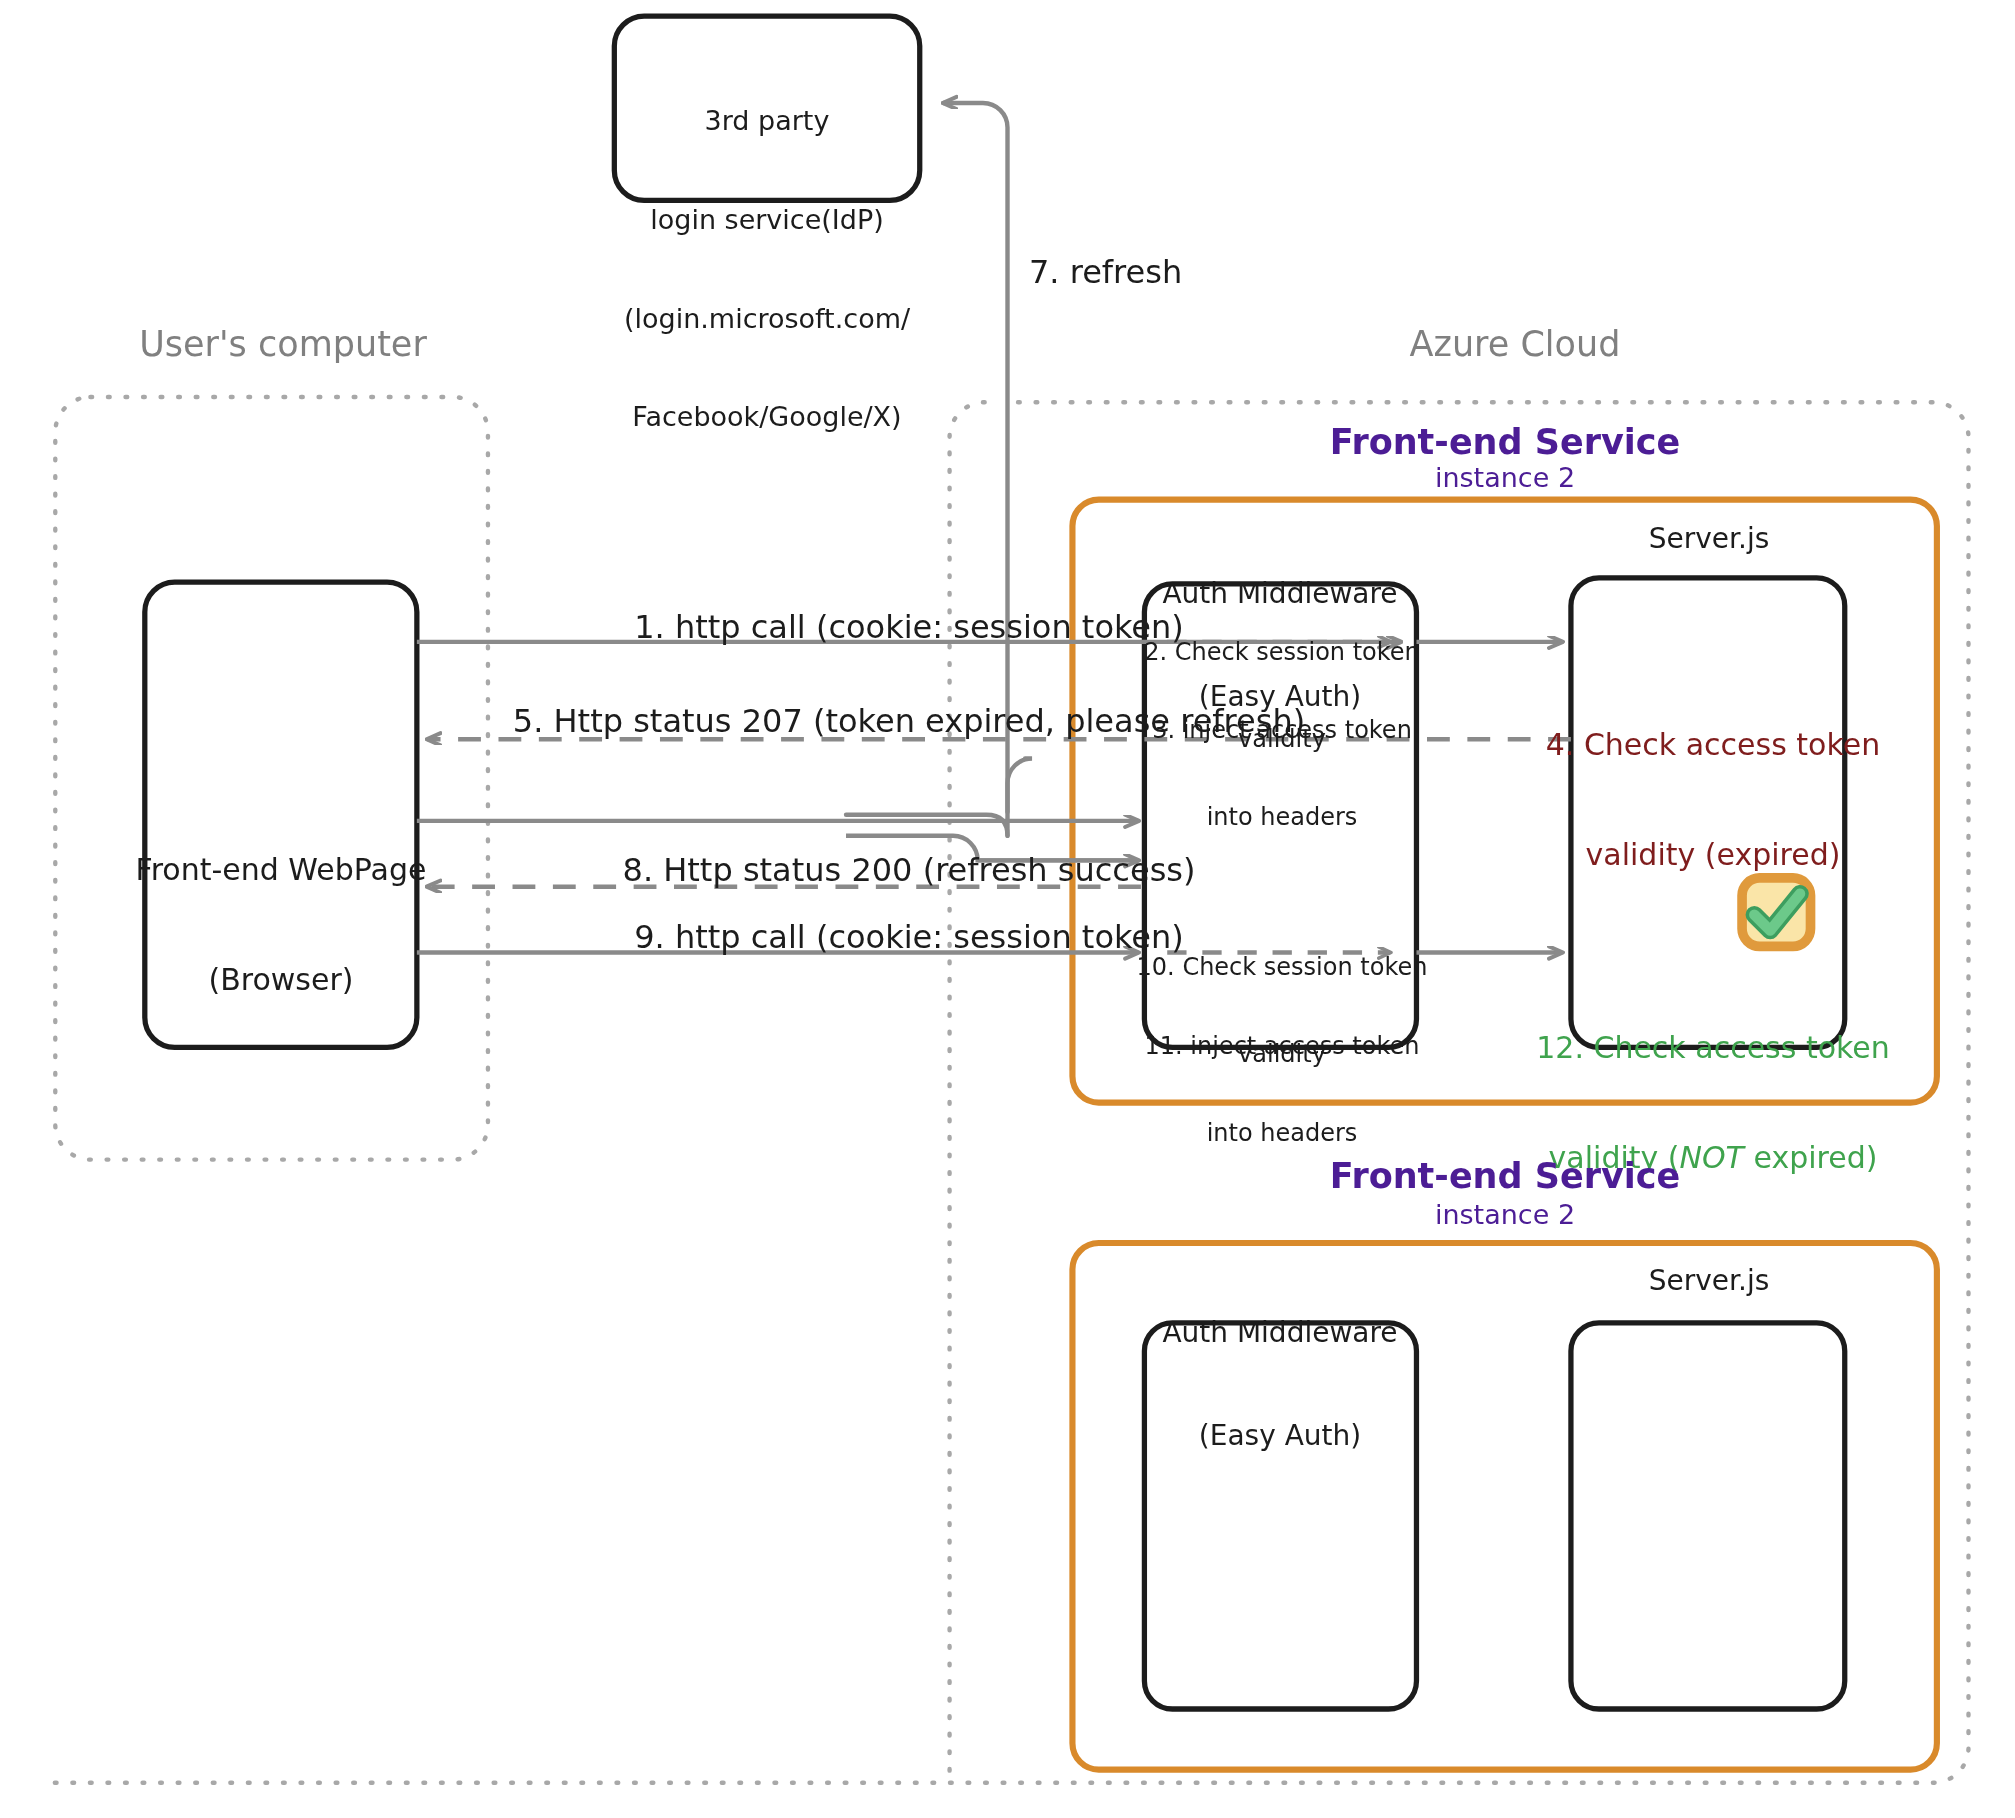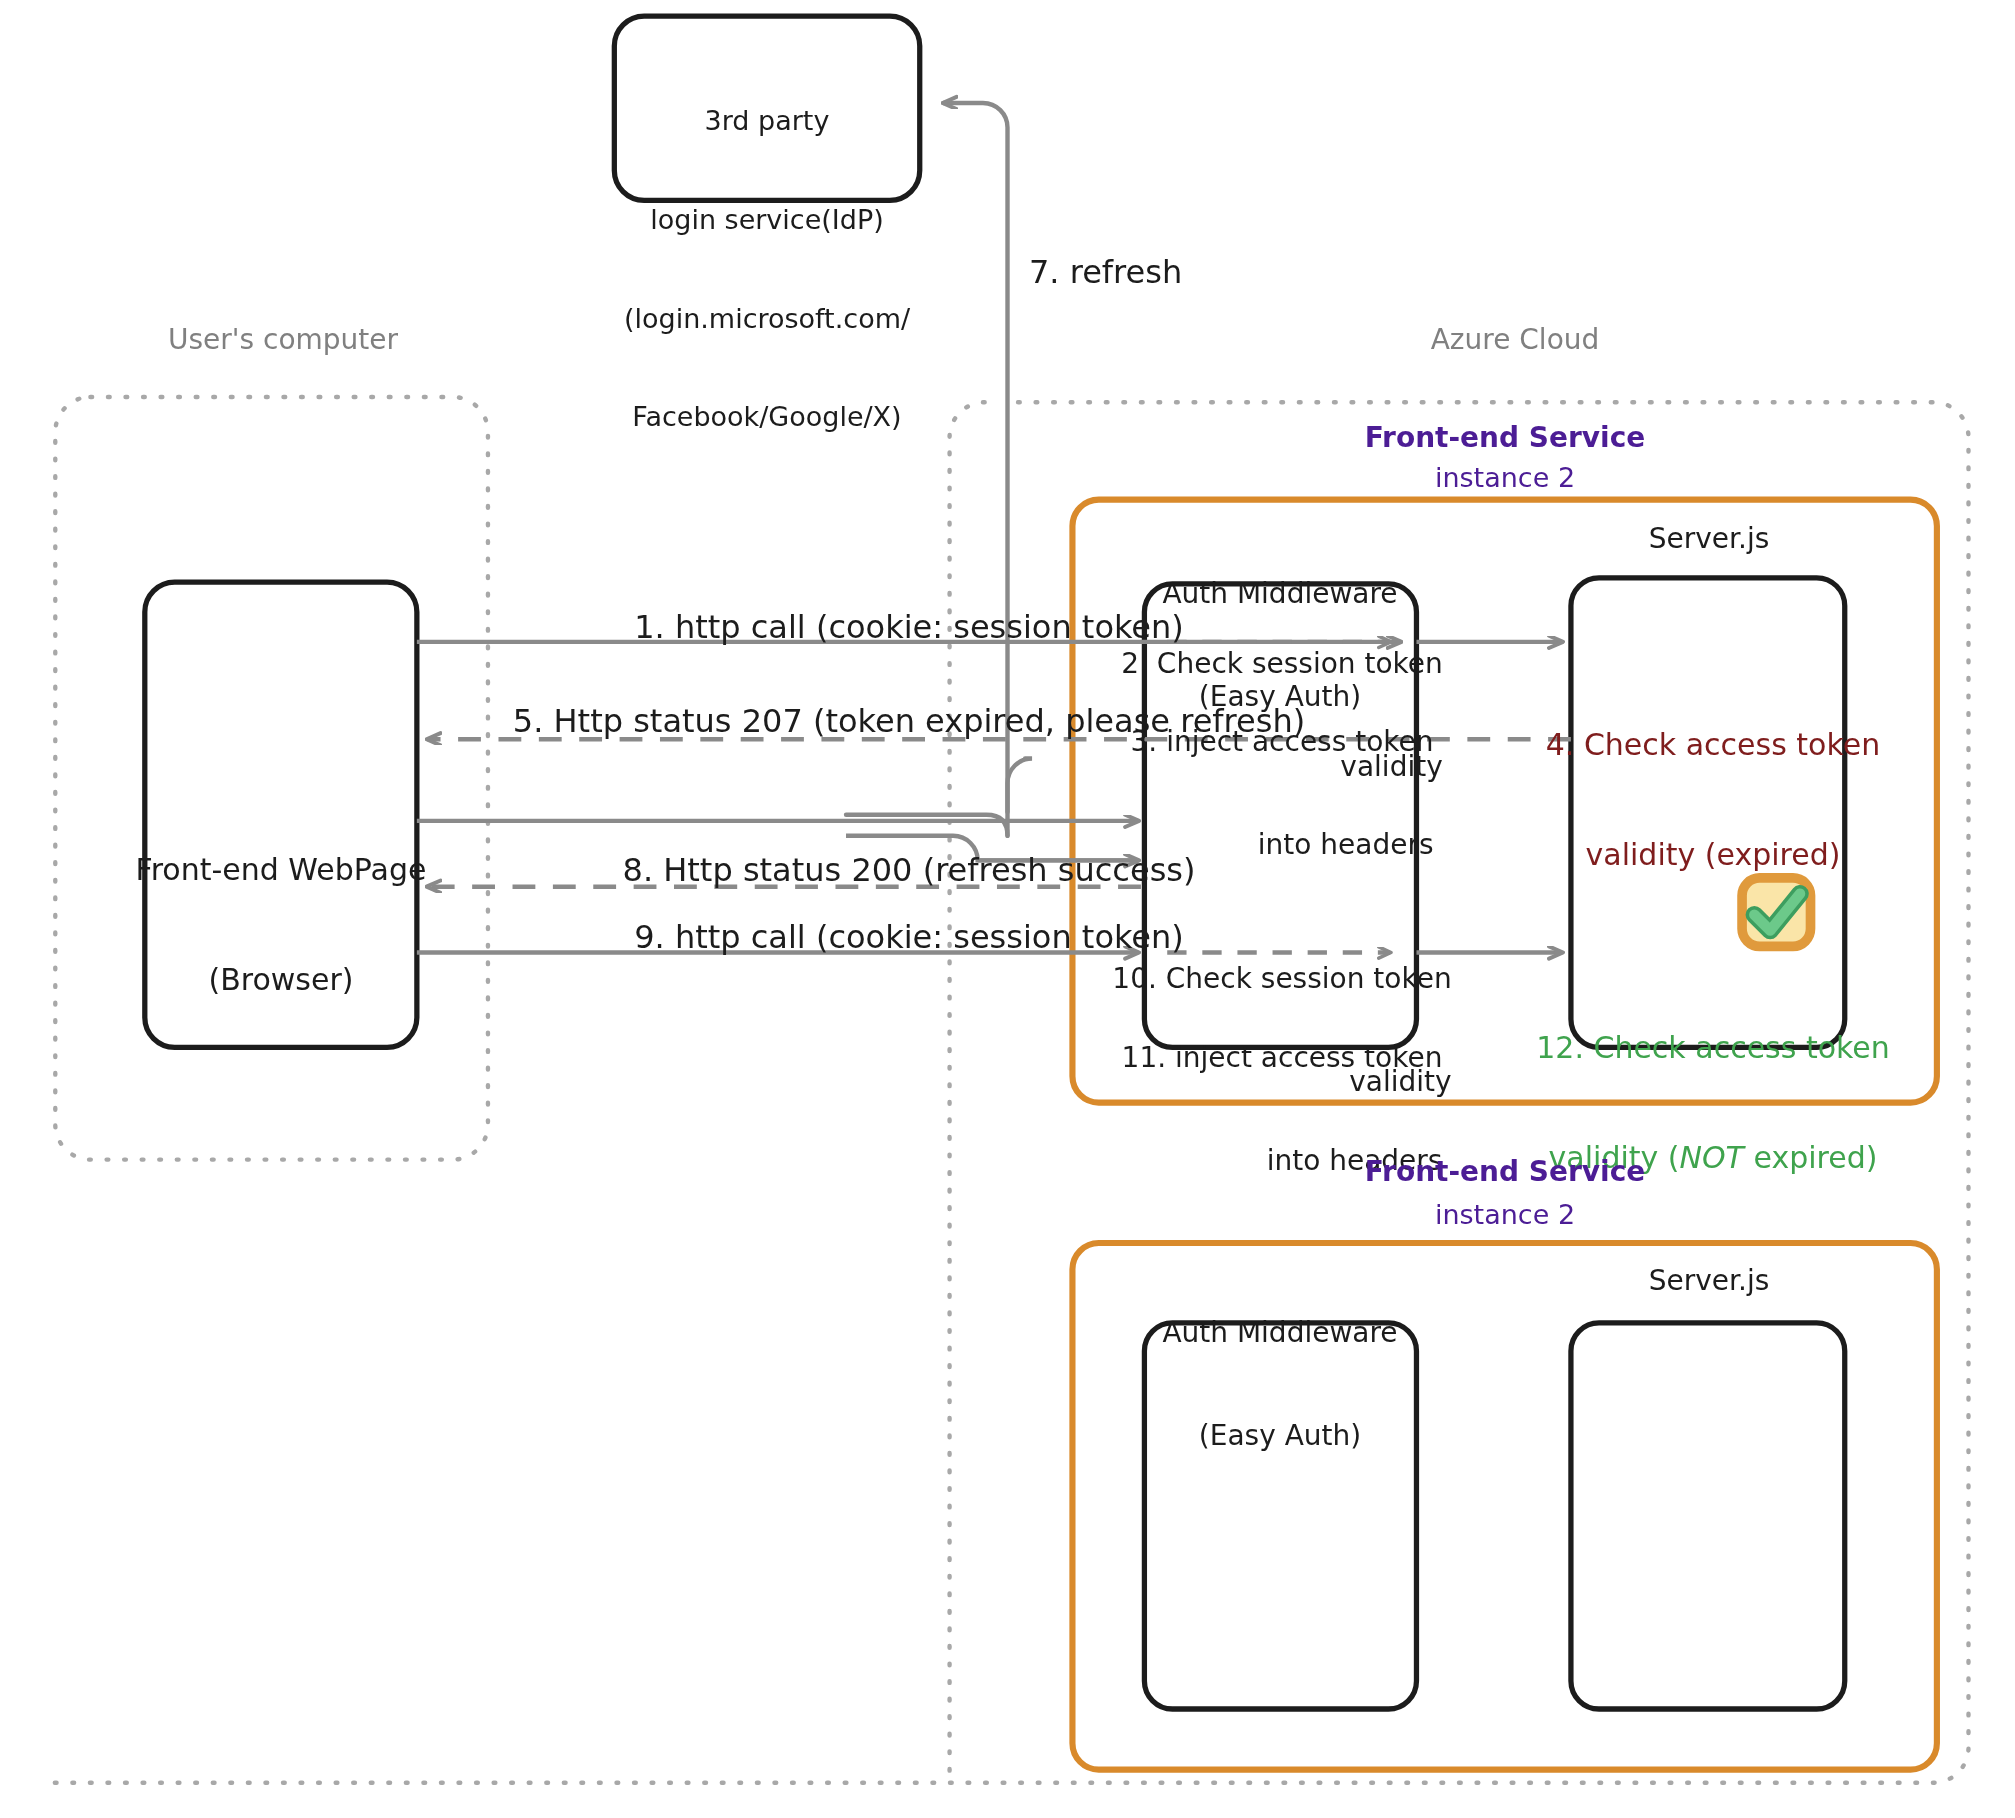--- a/index.html
+++ b/index.html
@@ -14,22 +14,22 @@
   .blk{color:#1c1c1c;}
   .gry{color:#808080;}
   .org{color:#4c1d95;}
   .red{color:#7f1d1d;}
   .grn{color:#3fa34d;}
   .pur{color:#8b3fd1;}
   .f31{font-size:27px;}
   .f32{font-size:28px;}
   .f34{font-size:30px;}
   .f36{font-size:32px;}
-  .f40{font-size:28px;}
-  .f27{font-size:28px;text-align:right;}
+  .f40{font-size:35px;}
+  .f27{font-size:24px;}
   .ital{font-style:italic;}
   .row{display:flex;align-items:baseline;justify-content:center;}
 </style>
 </head>
 <body>
 
 <div id="stage">
 
   <svg id="canvas" viewBox="0 0 2296 2072">
     <defs>

